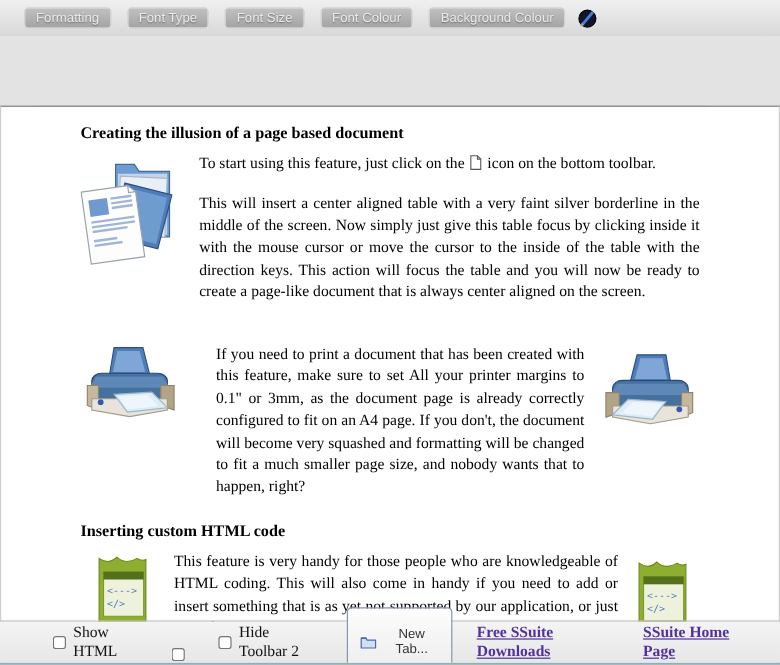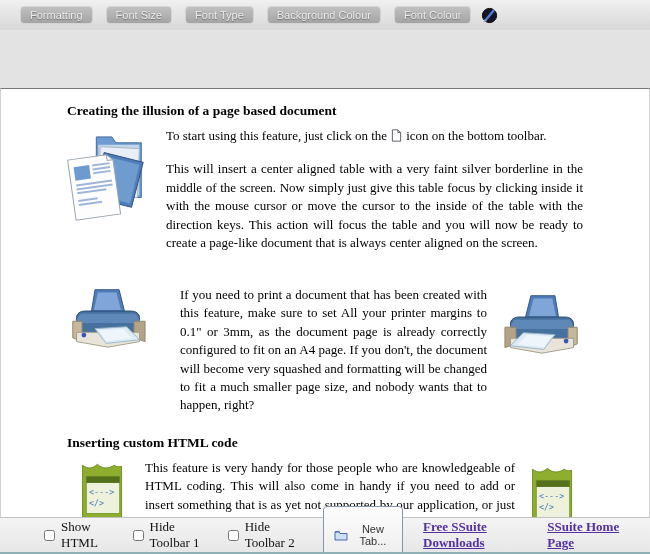--- a/index.html
+++ b/index.html
@@ -55,24 +55,24 @@
   .sb-check input{width:11px;height:11px;margin:0 6px 0 0}
   .newtab{display:flex;align-items:center;gap:6px;background:linear-gradient(#fdfdfd,#ebebeb);border:1px solid #8895a8;border-radius:4px;padding:16px 10px;font-family:"Liberation Sans",sans-serif;font-size:11px;color:#333;margin-right:20px}
   .sslink{font-weight:bold;color:#5230a0;text-decoration:underline;margin-right:20px;cursor:pointer}
 </style>
 </head>
 <body>
 
 <div class="toolbar1">
   <div id="t1-buttons">
       <button class="t1-btn">Formatting</button>
+      <button class="t1-btn">Font Type</button>
       <button class="t1-btn">Font Size</button>
-      <button class="t1-btn">Font Type</button>
+      <button class="t1-btn">Font Colour</button>
       <button class="t1-btn">Background Colour</button>
-      <button class="t1-btn">Font Colour</button>
     </div>
   <div class="brand">
     <span class="icn">
       <svg viewBox="0 0 18 18" width="17" height="17">
           <circle cx="9" cy="9" r="7.5" fill="#15152a" stroke="#000"></circle>
           <path d="M4 15L14 3" stroke="#4a7fd4" stroke-width="2.5"></path>
           <path d="M2.6 16.4l3.2-2-1.8-1.8z" fill="#9aa8b4"></path>
         </svg>
     </span>
   </div>
@@ -533,21 +533,20 @@
 </div>
 
 <div class="statusbar">
   <div id="sb-checks">
       <label class="sb-check">
         <input type="checkbox" style="">
         <span>Show HTML</span>
       </label>
       <label class="sb-check">
         <input type="checkbox" style="">
-        <span>Hide Toolbar 1</span>
       </label>
       <label class="sb-check">
         <input type="checkbox" style="">
         <span>Hide Toolbar 2</span>
       </label>
     </div>
   <button class="newtab">
     <span class="icn">
       <svg viewBox="0 0 14 12" width="14" height="12">
           <path d="M1 3h4l1 1.5h7V11H1z" fill="#cfe0f2" stroke="#4a6aa5"></path>

